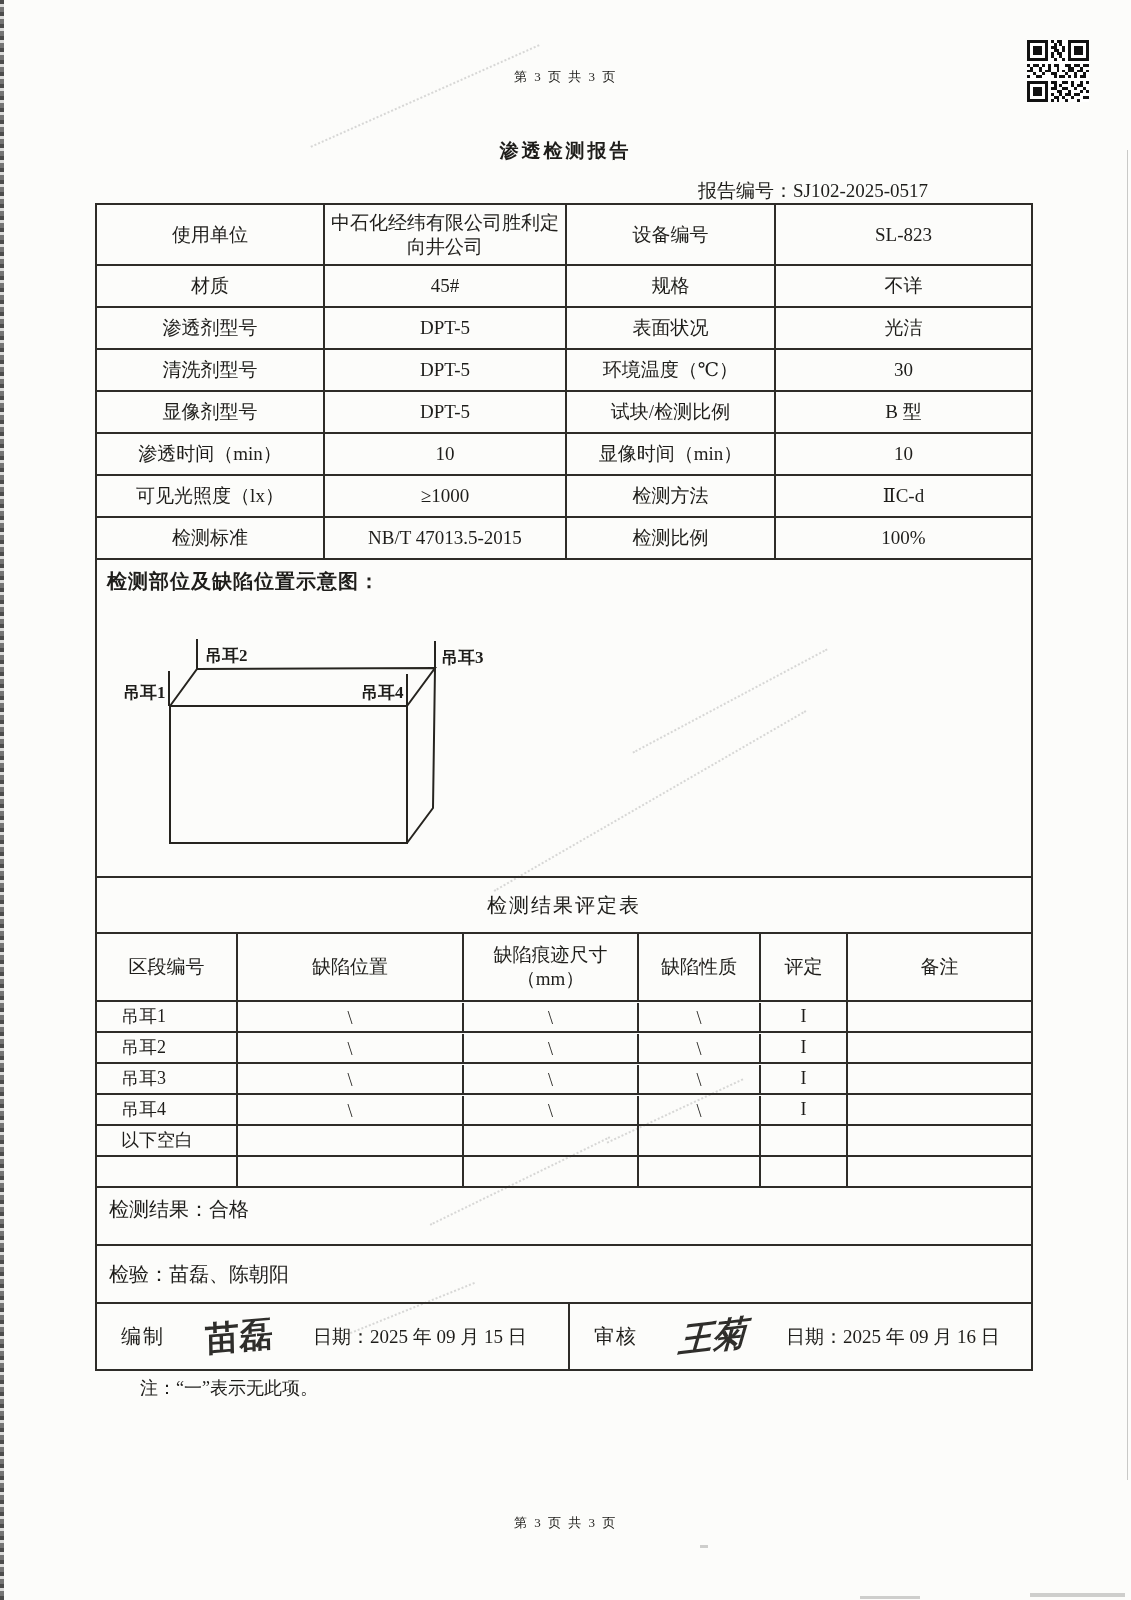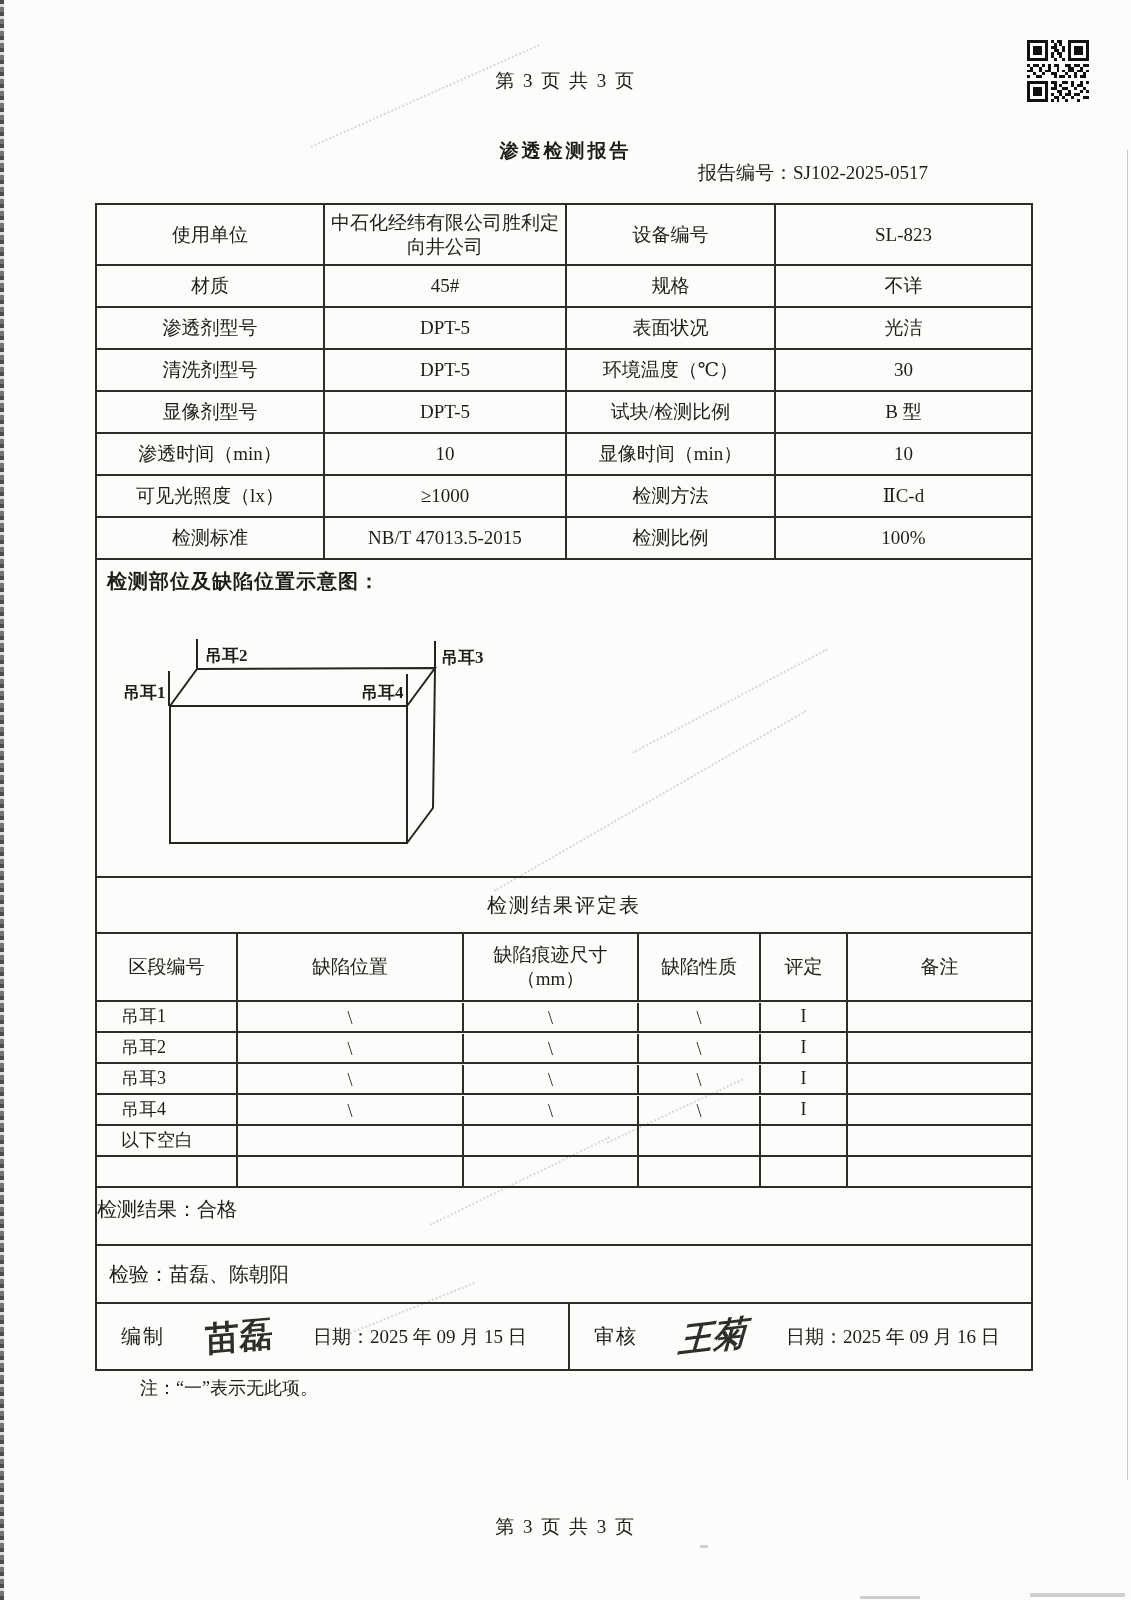--- a/index.html
+++ b/index.html
@@ -11,29 +11,29 @@
   body{background:#e8e8e6;font-family:"Liberation Serif","DejaVu Serif",serif;color:var(--ink);}
   .page{position:relative;width:1131px;height:1600px;background:var(--paper);margin:0 auto;overflow:hidden;}
 
   
   .scan-edge-left{position:absolute;left:0;top:0;width:4px;height:1600px;
     background:repeating-linear-gradient(to bottom, rgba(45,45,45,.85) 0 4px, rgba(120,120,120,.25) 4px 7px, rgba(60,60,60,.7) 7px 12px);}
   .scan-edge-right{position:absolute;left:1127px;top:150px;width:1px;height:1330px;background:rgba(140,140,138,.45);}
   .bleed{position:absolute;border-top:2px dotted rgba(130,130,128,.30);filter:blur(.6px);}
   .bleed-dash{position:absolute;background:rgba(120,120,118,.35);filter:blur(.5px);}
 
-  .page-num{position:absolute;left:0;width:1131px;text-align:center;font-size:19px;letter-spacing:2px;}
+  .page-num{position:absolute;left:0;width:1131px;text-align:center;font-size:13px;letter-spacing:2px;}
   .page-num.top{top:68px;}
   .page-num.bottom{top:1514px;}
 
   .qr{position:absolute;left:1027px;top:40px;width:62px;height:62px;}
 
   .title{position:absolute;left:0;top:138px;width:1131px;text-align:center;
     font-size:19px;font-weight:bold;letter-spacing:3px;}
-  .report-no{position:absolute;left:698px;top:160px;width:330px;font-size:19px;}
+  .report-no{position:absolute;left:698px;top:178px;width:330px;font-size:19px;}
 
   
   .sheet{position:absolute;left:95px;top:203px;width:938px;border:2px solid var(--border);background:transparent;}
 
   .grid4{display:grid;grid-template-columns:228px 242px 209px 255px;}
   .grid6{display:grid;grid-template-columns:141px 226px 175px 122px 87px 183px;}
   .row{border-bottom:2px solid var(--border);}
   .cell{border-right:2px solid var(--border);display:flex;align-items:center;justify-content:center;
     text-align:center;font-size:19px;line-height:1.25;padding:2px 6px;overflow:visible;}
   .cell:last-child{border-right:none;}
@@ -46,21 +46,21 @@
   .rt-title{height:56px;border-bottom:2px solid var(--border);display:flex;align-items:center;justify-content:center;
     font-size:20px;letter-spacing:2px;}
   .rt-head{height:68px;}
   .rt-head .cell{font-size:19px;}
   .rt-row{height:31px;}
   .rt-row .cell{font-size:18px;padding:0 4px;}
   .rt-row .cell.seg{justify-content:flex-start;padding-left:24px;}
   .slash{font-size:28px;line-height:26px;font-weight:400;transform:translateY(1px);}
   .grade{font-size:19px;}
 
-  .result-line-sec{height:58px;border-bottom:2px solid var(--border);padding:8px 0;font-size:20px;}
+  .result-line-sec{height:58px;border-bottom:2px solid var(--border);padding:8px 12px;font-size:20px;}
   .inspector-sec{height:58px;border-bottom:2px solid var(--border);display:flex;align-items:center;padding:0 12px;font-size:20px;}
 
   .sign-row{display:grid;grid-template-columns:473px 461px;height:65px;}
   .sign-cell{border-right:2px solid var(--border);display:flex;align-items:center;padding:0 10px 0 24px;gap:15px;}
   .sign-cell:last-child{border-right:none;}
   .sign-label{font-size:20px;letter-spacing:2px;white-space:nowrap;}
   .signature{font-size:34px;font-weight:600;transform:rotate(-5deg) skewX(-4deg);white-space:nowrap;
     font-family:"DejaVu Sans","Liberation Sans",sans-serif;opacity:.92;}
   .signature.review{transform:rotate(-7deg) skewX(-10deg);font-style:italic;}
   .sign-date{font-size:19px;white-space:nowrap;}

